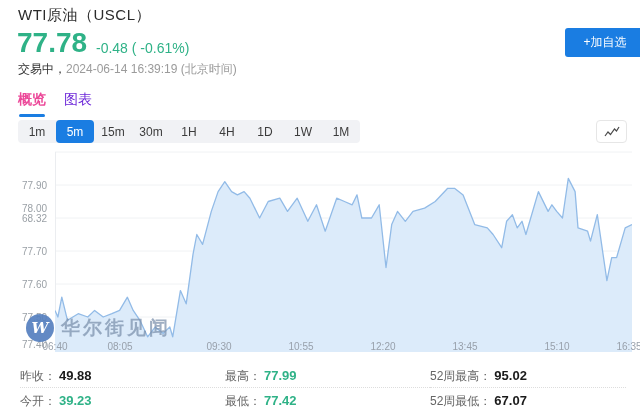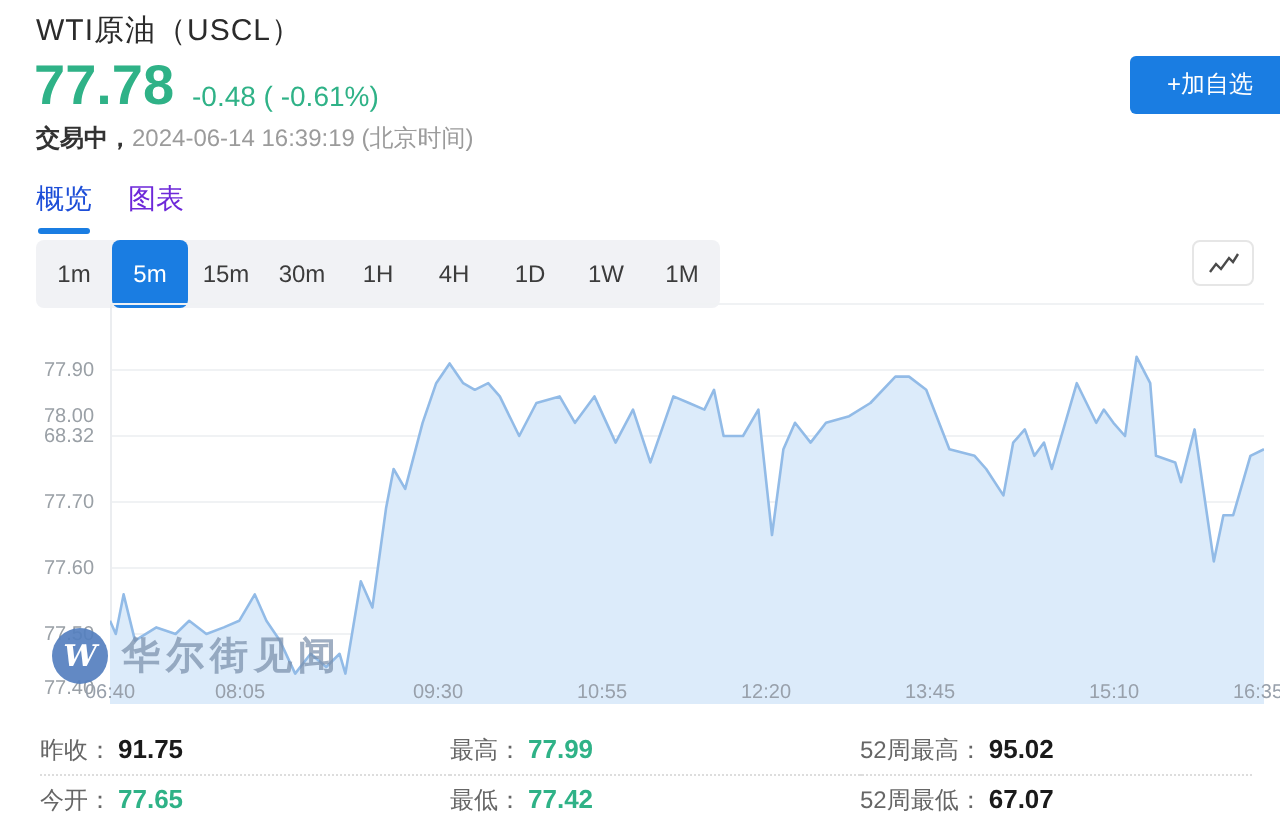--- a/index.html
+++ b/index.html
@@ -7,31 +7,31 @@
     width:640px;height:410px;position:relative;overflow:hidden;
     background:#fff;font-family:"Liberation Sans",sans-serif;
     -webkit-font-smoothing:antialiased;
   }
   .abs{position:absolute}
   
   .title{left:18px;top:6px;font-size:15px;color:#2b2b2b;letter-spacing:.5px}
   .price{left:17px;top:27px;font-size:28px;font-weight:bold;color:#2fb287}
   .change{left:96px;top:40px;font-size:14px;color:#2fb287}
   .status{left:18px;top:61px;font-size:12px}
-  .status .st-label{color:#333;font-weight:bold}
+  .status .st-label{color:#333;font-weight:normal}
   .status .st-time{color:#9b9b9b}
   .add-btn{left:565px;top:28px;width:80px;height:29px;background:#1a7de2;border-radius:3px;
     color:#fff;font-size:12px;display:flex;align-items:center;justify-content:center;cursor:pointer}
   
   .tabs{left:18px;top:91px;display:flex;gap:18px}
   .tab{font-size:14px;color:#6d28d9;position:relative;padding-bottom:8px;cursor:pointer}
-  .tab.active{color:#1d4ed8;font-weight:normal}
+  .tab.active{color:#ec4899;font-weight:bold}
   .tab-underline{position:absolute;left:1px;right:1px;bottom:0;height:3px;background:#1a7de2;border-radius:2px}
   
-  .toolbar{left:18px;top:120px;width:342px;height:34px;background:#f1f2f5;border-radius:4px;display:flex}
+  .toolbar{left:18px;top:120px;width:342px;height:23px;background:#f1f2f5;border-radius:4px;display:flex}
   .interval{flex:1;display:flex;align-items:center;justify-content:center;font-size:12px;color:#3c3c3c;
     border-radius:4px;cursor:pointer}
   .interval.selected{background:#1a7de2;color:#ffffff}
   .charttype-btn{left:596px;top:120px;width:31px;height:23px;background:#fff;border:1px solid #e6e6e6;
     border-radius:4px;display:flex;align-items:center;justify-content:center;cursor:pointer;box-sizing:border-box}
   
   .chart-wrap{left:0;top:148px;width:640px;height:206px}
   .chart-svg{position:absolute;left:55px;top:0}
   .ytick{position:absolute;left:22px;font-size:10px;color:#9aa0a6}
   .xlabels{position:absolute;left:0;top:193px;width:576px;height:13px}
@@ -116,19 +116,19 @@
       <div class="xtick" style="left: 629px;">16:35</div>
     </div>
 </div>
 
 <div class="abs watermark">
   <div class="wm-circle">W</div>
   <div class="wm-text">华尔街见闻</div>
 </div>
 
 <div class="abs stats">
-    <div class="stat-cell r1"><span class="stat-label">昨收：</span><span class="stat-value val-dark">91.75</span></div>
+    <div class="stat-cell r1"><span class="stat-label">昨收：</span><span class="stat-value val-dark">49.88</span></div>
     <div class="stat-cell r1"><span class="stat-label">最高：</span><span class="stat-value val-green">77.99</span></div>
     <div class="stat-cell r1"><span class="stat-label">52周最高：</span><span class="stat-value val-dark">95.02</span></div>
-    <div class="stat-cell"><span class="stat-label">今开：</span><span class="stat-value val-green">77.65</span></div>
+    <div class="stat-cell"><span class="stat-label">今开：</span><span class="stat-value val-green">39.23</span></div>
     <div class="stat-cell"><span class="stat-label">最低：</span><span class="stat-value val-green">77.42</span></div>
     <div class="stat-cell"><span class="stat-label">52周最低：</span><span class="stat-value val-dark">67.07</span></div>
   </div>
 
 </body></html>

